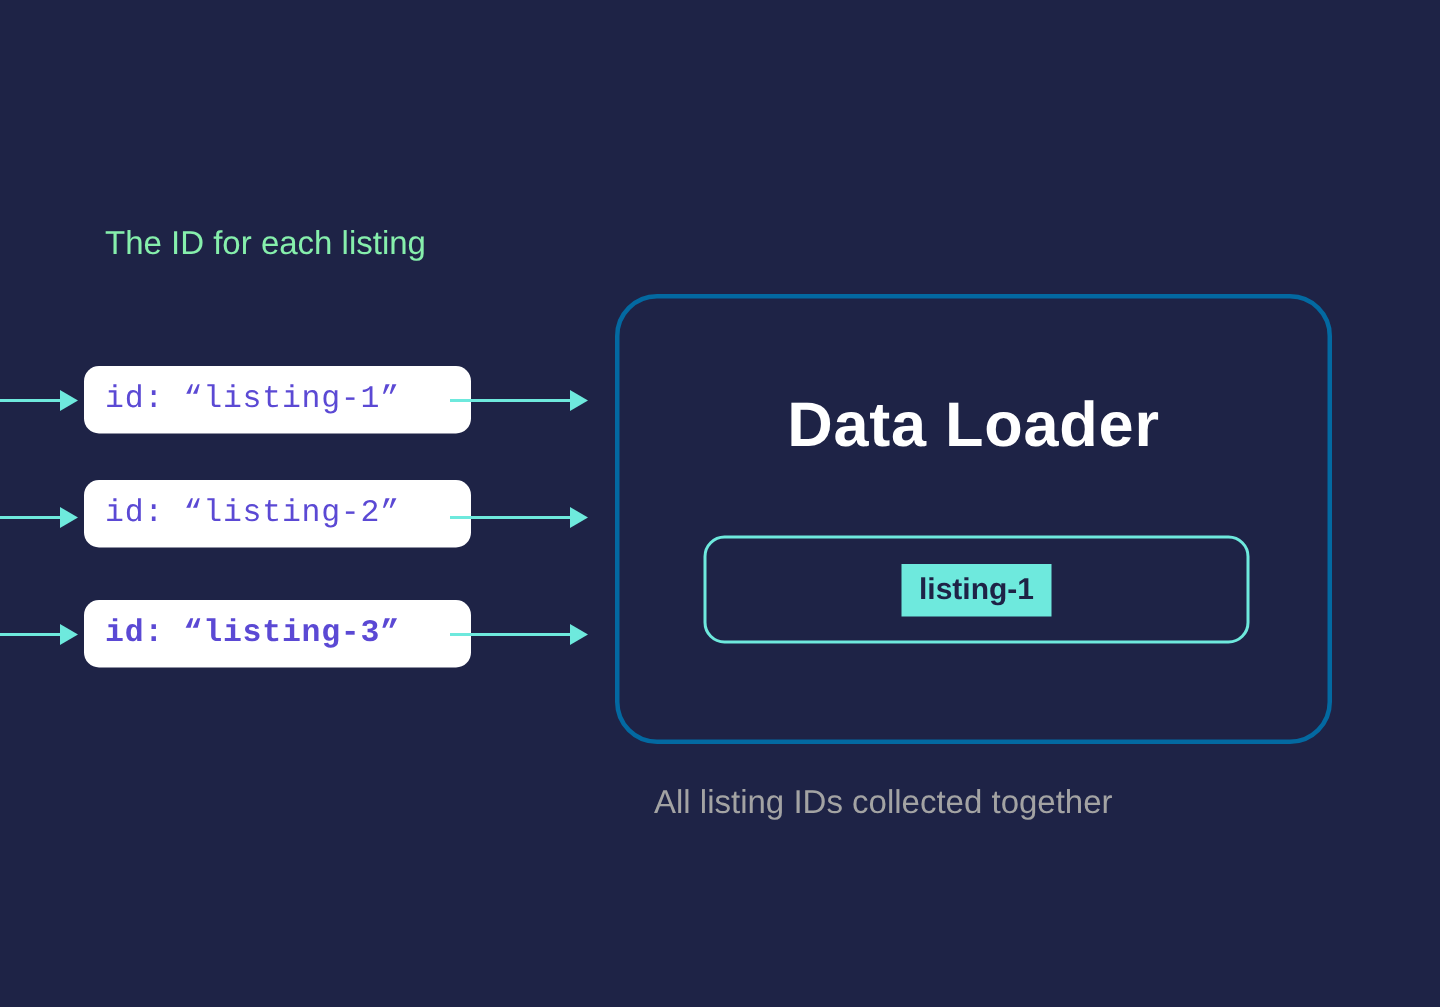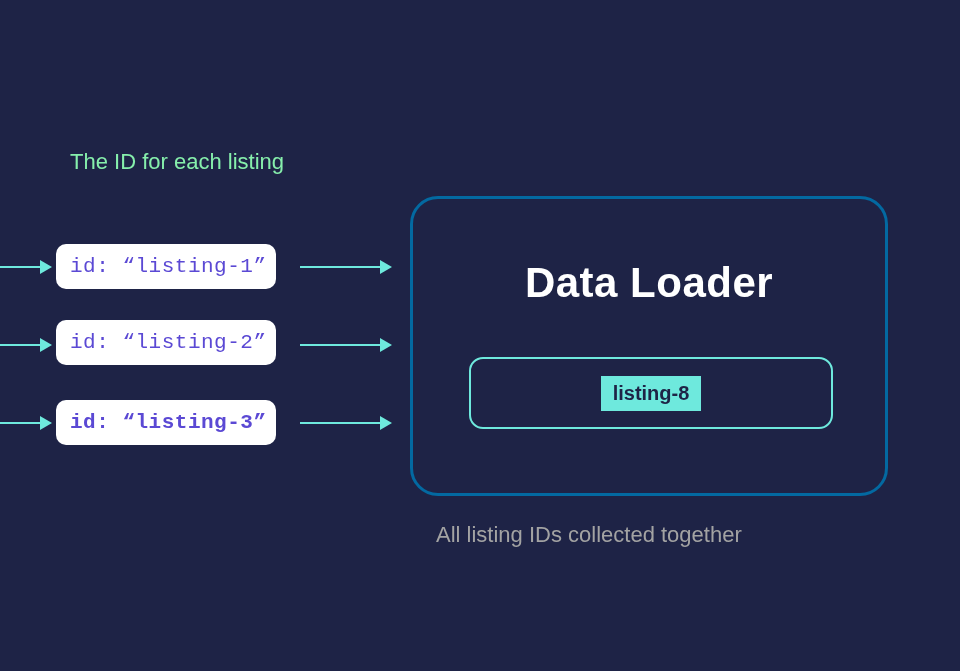--- a/index.html
+++ b/index.html
@@ -20,21 +20,21 @@
       top: 121px;
       left: 70px;
       color: #86efac;
       font-size: 22px;
       font-weight: 400;
       margin-top: 28px;
     }
     .id-pill {
       position: absolute;
       left: 56px;
-      width: 220px;
+      width: 258px;
       height: 45px;
       background: #ffffff;
       border-radius: 10px;
       display: flex;
       align-items: center;
       padding-left: 14px;
       font-family: "Courier New", Courier, monospace;
       font-size: 21px;
       color: #5b49d4;
       font-weight: 500;
@@ -128,17 +128,17 @@
 <div class="id-pill id-pill-2">id: “listing-2”</div>
 <div class="id-pill id-pill-3">id: “listing-3”</div>
 
 <div class="arrow arrow-right-1"></div>
 <div class="arrow arrow-right-2"></div>
 <div class="arrow arrow-right-3"></div>
 
 <div class="loader-box">
   <div class="loader-title">Data Loader</div>
   <div class="collection-box">
-    <span class="collected-item">listing-8</span>
+    <span class="collected-item">listing-1</span>
   </div>
 </div>
 
 <div class="bottom-label">All listing IDs collected together</div>
 
 </body></html>

